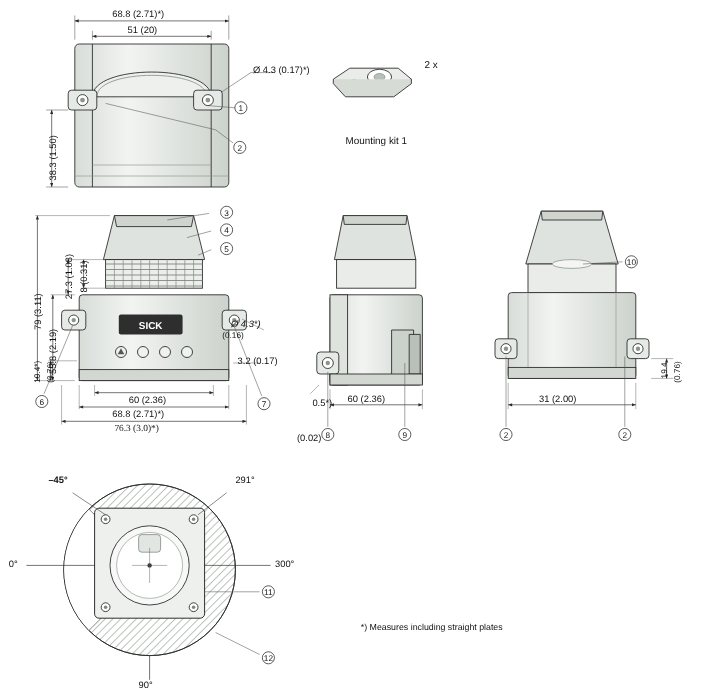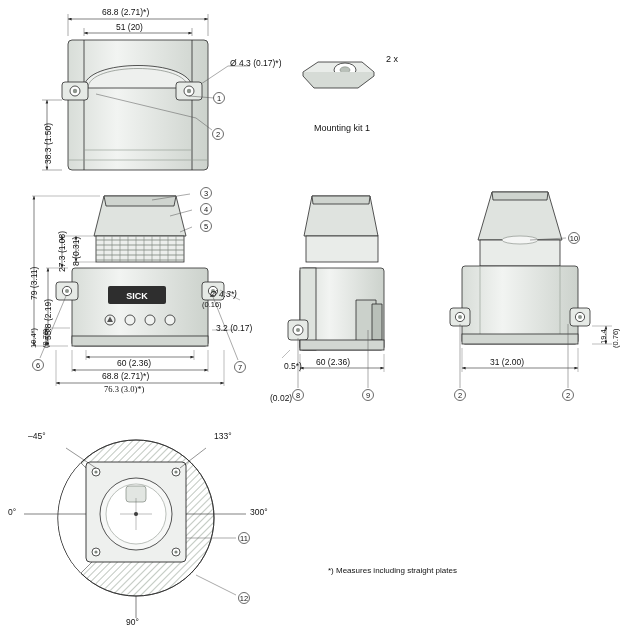--- a/index.html
+++ b/index.html
@@ -334,21 +334,21 @@
   <div class="lbl" style="left:216px; top:324px;">3.2 (0.17)</div>
 
   <div class="lbl" style="left:272px; top:362px;padding-left:12px;">0.5*)</div>
   <div class="lbl" style="left:270px; top:394px;">(0.02)</div>
   <div class="lbl" style="left:316px; top:358px;">60 (2.36)</div>
 
   <div class="lbl" style="left:490px; top:358px;">31 (2.00)</div>
   <div class="lbl rot small" style="left:600px; top:344px;">19.4</div>
   <div class="lbl rot small" style="left:612px; top:348px;">(0.76)</div>
 
-  <div class="lbl" style="left:28px; top:432px;">–45°</div>
-  <div class="lbl" style="left:214px; top:432px;">133°</div>
+  <div class="lbl" style="left:44px; top:432px;font-weight:bold;">–45°</div>
+  <div class="lbl" style="left:214px; top:432px;">291°</div>
   <div class="lbl" style="left:8px; top:508px;">0°</div>
   <div class="lbl" style="left:250px; top:508px;">300°</div>
   <div class="lbl" style="left:126px; top:618px;">90°</div>
 
   <div class="note" style="left:328px; top:566px;">*) Measures including straight plates</div>
 
 </div>
 
 </body></html>

